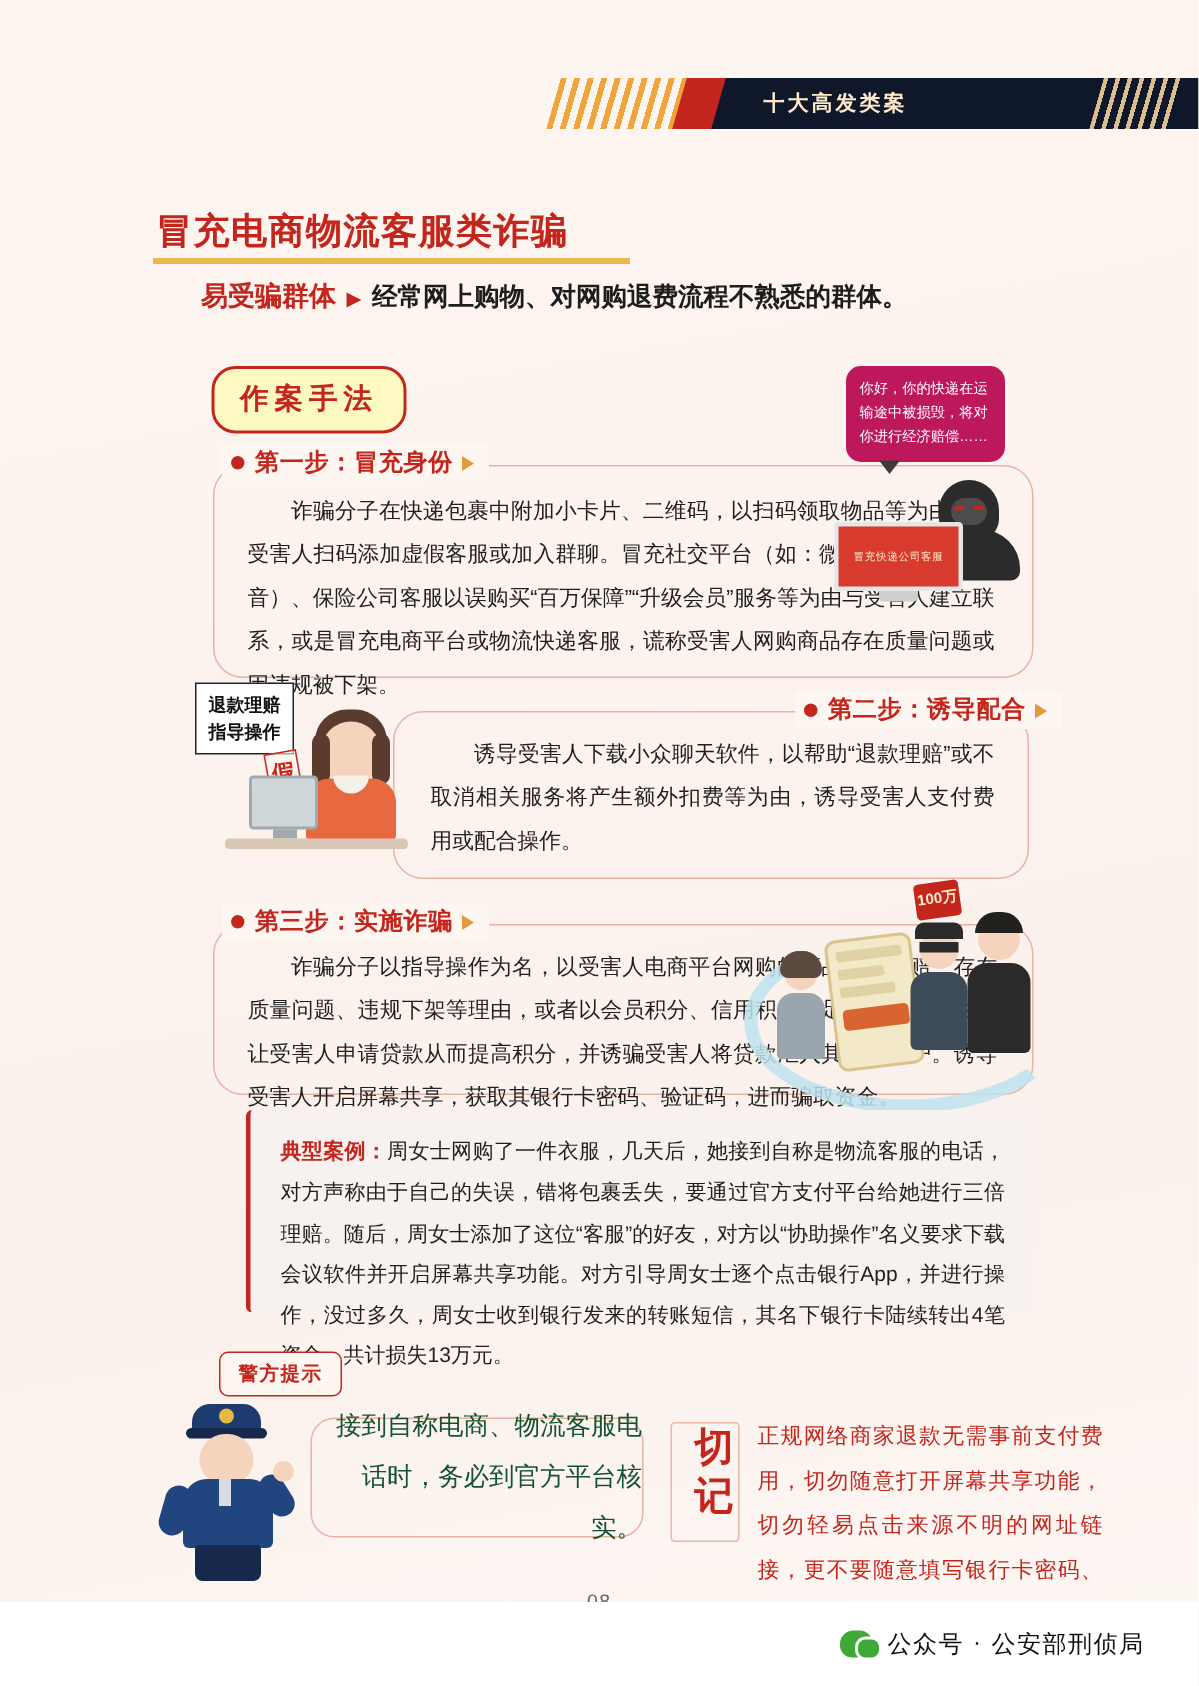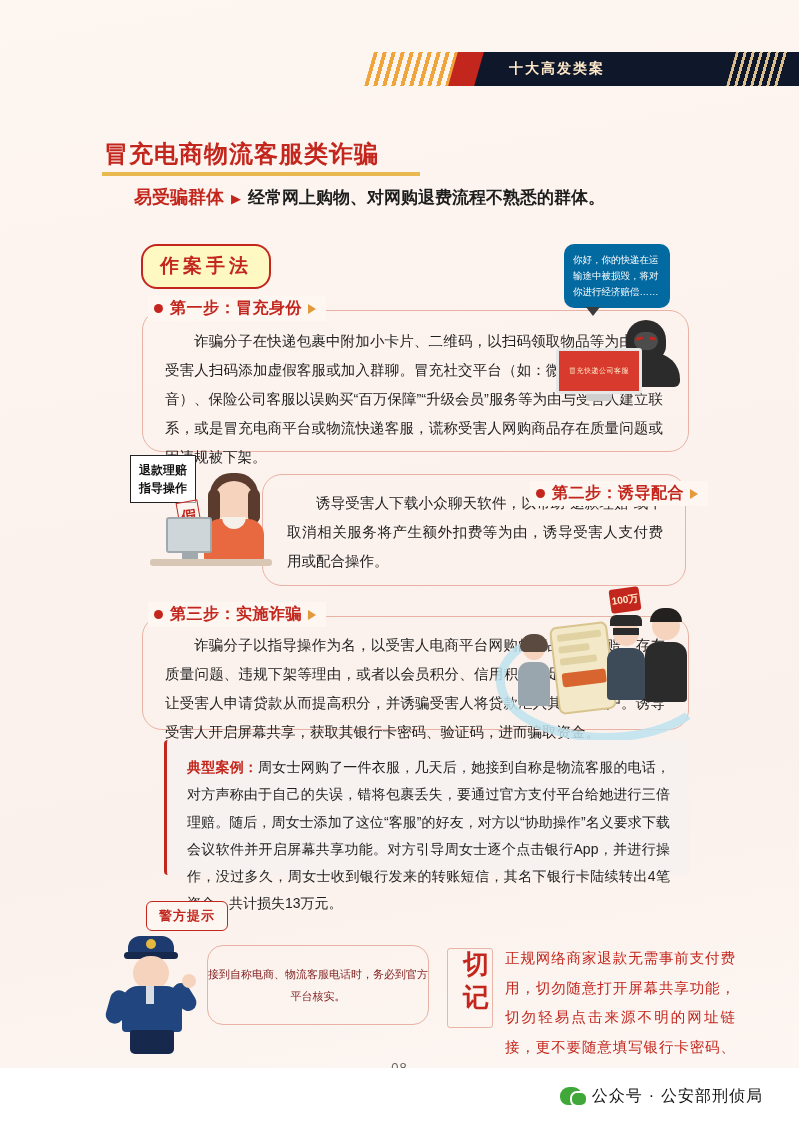--- a/index.html
+++ b/index.html
@@ -172,21 +172,21 @@
     color: #1f1f1f;
     text-align: justify;
   }
 
   
   #step1-head { left: 148px; top: 296px; }
   #step1-box  { left: 142px; top: 310px; width: 545px; height: 140px; }
   #step1-text { position: absolute; left: 22px; top: 16px; width: 498px; text-indent: 29px; }
 
   
-  #step2-head { left: 530px; top: 461px; margin-top: 20px; }
+  #step2-head { left: 530px; top: 461px; }
   #step2-box  { left: 262px; top: 474px; width: 422px; height: 110px; }
   #step2-text { position: absolute; left: 24px; top: 14px; width: 376px; text-indent: 29px; }
 
   
   #step3-head { left: 148px; top: 602px; }
   #step3-box  { left: 142px; top: 616px; width: 545px; height: 112px; }
   #step3-text { position: absolute; left: 22px; top: 14px; width: 500px; text-indent: 29px; }
 
   
   .case-panel {
@@ -232,23 +232,24 @@
     width: 220px;
     height: 78px;
     border: 1.6px solid #e8b2a4;
     border-radius: 16px;
     display: flex;
     align-items: center;
     justify-content: center;
     text-align: center;
   }
   .tip-bubble span {
-    font-size: 11px;
+    font-size: 17px;
     line-height: 2.0;
-    color: #7f1d1d;
+    color: #14532d;
+    text-align: right;
   }
   .qiji {
     position: absolute;
     left: 447px;
     top: 948px;
     width: 44px;
     height: 78px;
     color: #c3261d;
     font-size: 26px;
     font-weight: bold;
@@ -323,21 +324,21 @@
     position: absolute;
     left: 556px;
     top: 244px;
     width: 170px;
     height: 180px;
   }
   .speech-bubble {
     position: absolute;
     left: 8px; top: 0;
     width: 88px;
-    background: #0369a1;
+    background: #be185d;
     border-radius: 10px;
     padding: 8px 9px;
     color: #fff;
     font-size: 9.5px;
     line-height: 1.7;
   }
   .speech-bubble::after {
     content: "";
     position: absolute;
     left: 22px; bottom: -8px;

